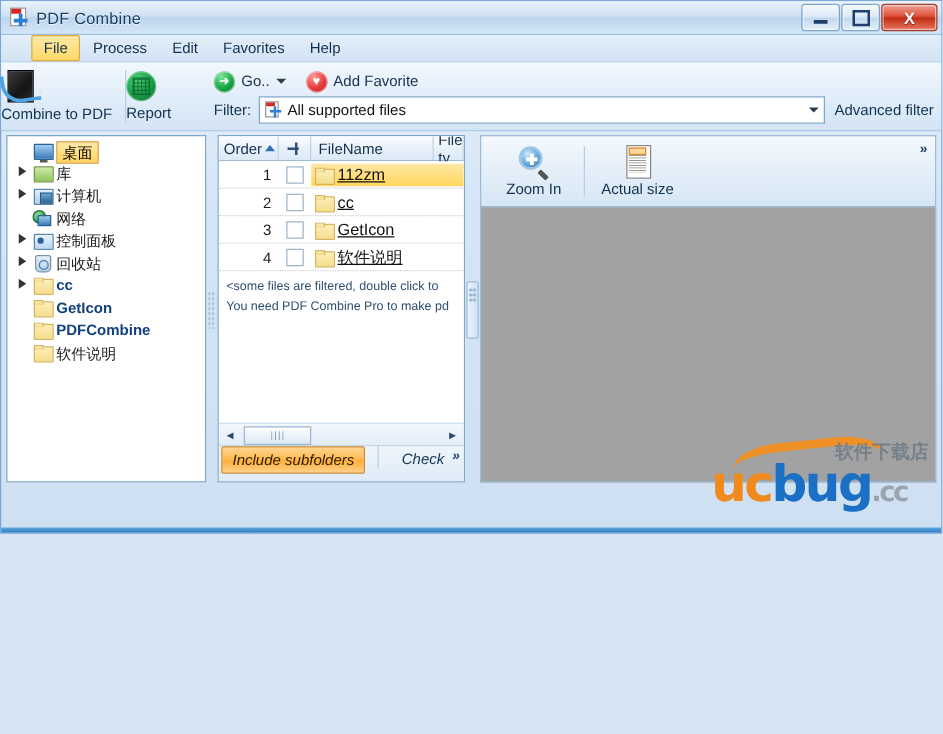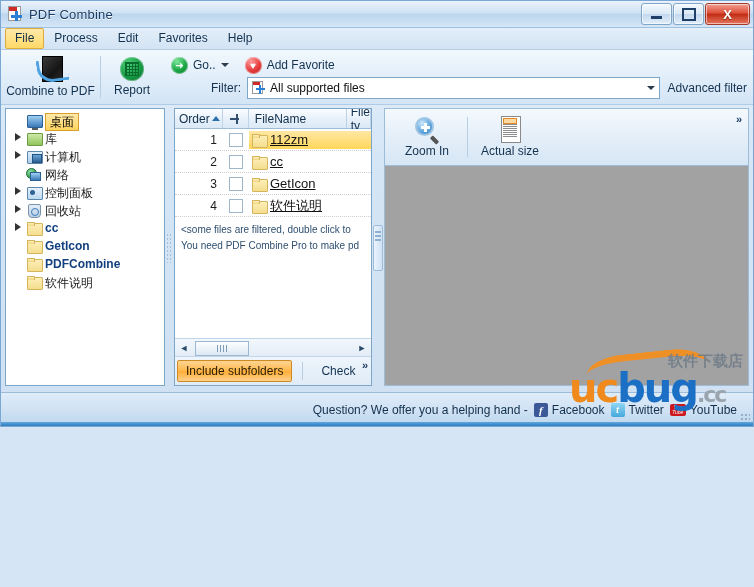--- a/index.html
+++ b/index.html
@@ -58,31 +58,32 @@
     border-bottom:1px solid #b4cee6;
     display:flex;align-items:center;padding-left:4px;
   }
   .menuitem{
     padding:2px 9px;font-size:12px;color:#13324f;line-height:15px;
     border:1px solid transparent;border-radius:2px;
   }
   .menuitem.active{
     background:linear-gradient(180deg,#ffe9a8 0%,#ffd968 100%);
     border:1px solid #e0ab3a;
+    margin-left:20px;
   }
 
   
   .toolbar{
     height:54px;position:relative;
     background:linear-gradient(180deg,#f2f8fd 0%,#e2eefa 48%,#d3e4f5 100%);
     border-bottom:1px solid #b0cbe5;
     display:flex;align-items:stretch;
   }
   .tbbtn{
-    width:99px;display:flex;flex-direction:column;align-items:center;justify-content:center;
+    width:99px;display:flex;flex-direction:column;align-items:flex-start;justify-content:center;
     gap:2px;font-size:12px;color:#13324f;
   }
   .tbsep{width:1px;background:#b6cfe4;margin:6px 0;}
   .tbbtn.report{width:62px;}
   .ico-combine{
     width:28px;height:26px;position:relative;
   }
   .ico-combine .doc{
     position:absolute;left:5px;top:0;width:19px;height:24px;
     background:linear-gradient(135deg,#3b3b3b 0%,#151515 60%,#2a2a2a 100%);
@@ -119,21 +120,21 @@
     width:17px;height:17px;border-radius:50%;
     background:radial-gradient(circle at 35% 25%,#ff9a9a 0%,#e53b3b 55%,#b81f1f 100%);
     display:flex;align-items:center;justify-content:center;color:#fff;font-size:10px;
     box-shadow:inset 0 0 0 1px rgba(255,255,255,.4);
   }
   .lbl-go{font-size:12px;color:#13324f;}
   .caret{
     width:0;height:0;border-left:4px solid transparent;border-right:4px solid transparent;
     border-top:4px solid #2b3c4d;
   }
-  .filter-label{font-size:12px;color:#13324f;margin-left:40px;}
+  .filter-label{font-size:12px;color:#13324f;}
   .filter-combo{
     flex:1;height:20px;background:#fff;border:1px solid #7da6c9;
     display:flex;align-items:center;padding:0 2px;position:relative;
   }
   .filter-combo .fi{width:14px;height:14px;margin:0 4px 0 2px;position:relative;}
   .filter-combo .fi .pg{position:absolute;left:0;top:0;width:9px;height:11px;background:#fff;border:1px solid #9a9a9a;}
   .filter-combo .fi .rd{position:absolute;left:1px;top:1px;width:7px;height:3px;background:#cf2a27;}
   .filter-combo .fi .pv{position:absolute;left:7px;top:4px;width:2px;height:9px;background:#2b7fd4;}
   .filter-combo .fi .ph{position:absolute;left:4px;top:7px;width:9px;height:2px;background:#2b7fd4;}
   .filter-combo .ftxt{font-size:12px;color:#111;}
@@ -300,23 +301,23 @@
   .hs-arrow{width:14px;height:13px;display:flex;align-items:center;justify-content:center;font-size:9px;color:#2b4a68;}
   .hs-track{flex:1;height:13px;position:relative;}
   .hs-thumb{
     position:absolute;left:2px;top:0;width:52px;height:13px;
     background:linear-gradient(180deg,#fdfefe,#dce8f4);
     border:1px solid #9cb8d2;display:flex;align-items:center;justify-content:center;
   }
   .hs-thumb i{width:10px;height:7px;background:
     linear-gradient(90deg,#7d9cba 1px,transparent 1px) 0 0/3px 100%;}
   .botbar{
-    height:28px;display:flex;align-items:center;gap:10px;padding:0 2px;
+    height:28px;display:flex;gap:10px;padding:0 2px;
     background:linear-gradient(180deg,#eef5fc,#dfebf7);
-    border-top:1px solid #c2d6e8;position:relative;
+    border-top:1px solid #c2d6e8;position:relative;font-style:italic;
   }
   .btn-sub{
     height:20px;padding:0 8px;display:flex;align-items:center;font-size:12px;color:#2a1c00;
     background:linear-gradient(180deg,#ffd592 0%,#ffb94f 48%,#ffae37 52%,#ffd08a 100%);
     border:1px solid #d08a23;border-radius:2px;
   }
   .vsep{width:1px;height:18px;background:#b9cde0;}
   .btn-check{
     height:20px;padding:0 8px;display:flex;align-items:center;font-size:12px;color:#13324f;
   }
@@ -744,36 +745,20 @@
           </span>
           <span>Actual size</span>
         </div>
         <div class="pchev">»</div>
       </div>
       <div class="prev-canvas"></div>
     </div>
 
   </div>
 
-  <div class="statusbar">
-    <span class="status-text">Question? We offer you a helping hand -</span>
-    <span class="sbsocial">
-      <i class="sb-fb">f</i>
-      <span>Facebook</span>
-    </span>
-    <span class="sbsocial">
-      <i class="sb-tw">t</i>
-      <span>Twitter</span>
-    </span>
-    <span class="sbsocial">
-      <i class="sb-yt">You<br>Tube</i>
-      <span>YouTube</span>
-    </span>
-    <span class="grip-dots"></span>
-  </div>
 
   <div class="watermark">
     <span class="wm-swoosh"></span>
     <span class="wm-cn">软件下载店</span>
     <span class="wm-uc">
       <span class="wm-u">u</span><span class="wm-c">c</span><span class="wm-b">bug</span><span class="wm-cc">.cc</span>
     </span>
   </div>
 
   <div class="blue-strip"></div>

